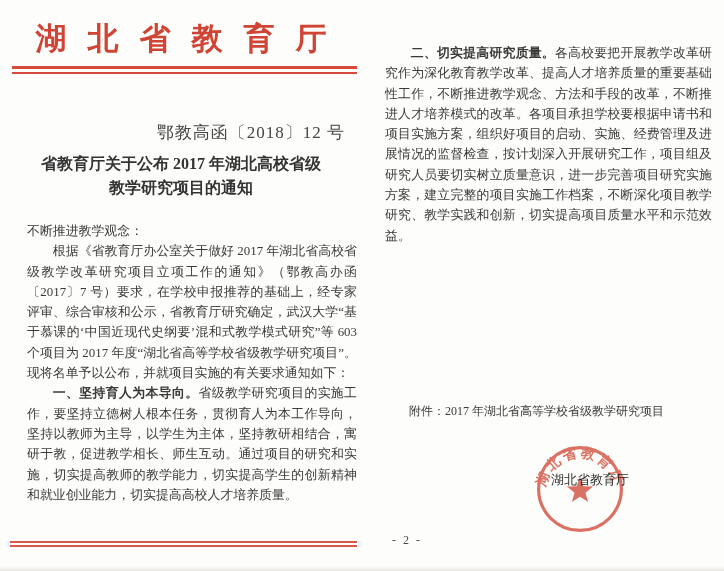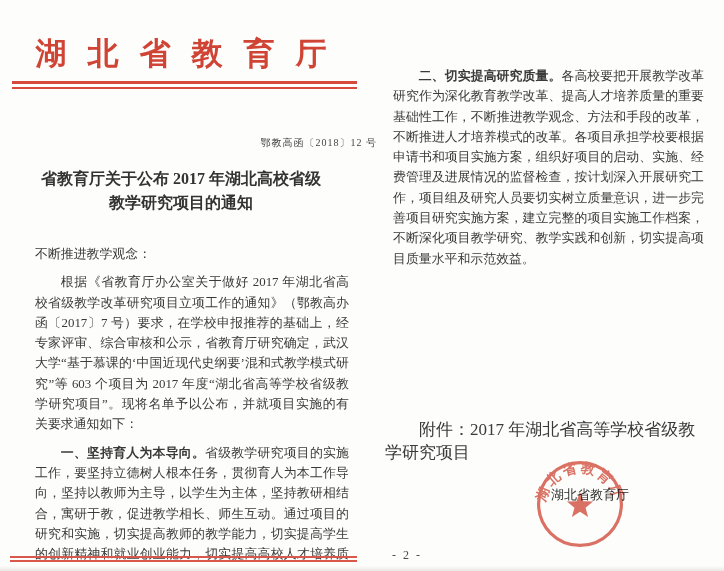--- a/index.html
+++ b/index.html
@@ -10,62 +10,62 @@
   }
   html,body{margin:0;padding:0;}
   body{
     width:724px;height:571px;overflow:hidden;position:relative;
     background:#fdfdfb;
     font-family:"Liberation Serif","DejaVu Serif",serif;
     color:var(--body-text);
   }
   .scan-edge-bottom{position:absolute;left:0;top:566px;width:724px;height:5px;
     background:linear-gradient(#fdfdfb,#e9e7e3);}
-  .page{position:absolute;top:16px;height:528px;padding-left:32px;}
+  .page{position:absolute;top:1px;height:528px;}
   #page-left{left:0;width:362px;}
   #page-right{left:362px;width:362px;}
 
   
   .masthead{
     position:absolute;top:20px;left:0;width:362px;text-align:center;
     color:var(--header-red);font-weight:bold;font-size:31px;line-height:36px;
     letter-spacing:21px;text-indent:21px;white-space:nowrap;
   }
   .rule-double{
     position:absolute;left:12px;top:65px;width:345px;height:3px;
     border-top:3px solid var(--rule-red);
     border-bottom:2px solid var(--rule-red);
   }
   .doc-number{
     position:absolute;top:120px;right:17px;
-    font-size:10px;color:#454545;letter-spacing:1px;
+    font-size:17px;color:#454545;letter-spacing:1px;
   }
   .notice-title{
     position:absolute;top:151px;left:20px;width:322px;text-align:center;
     font-weight:bold;font-size:16px;line-height:24px;color:#333;
   }
   .body-block{
     position:absolute;font-size:12.9px;line-height:20.3px;
     text-align:justify;color:var(--body-text);
   }
   #left-body{top:220px;left:27px;width:330px;}
   #right-body{top:42px;left:23px;width:327px;}
-  .body-block p{margin:8px;text-indent:2em;}
+  .body-block p{margin:0;text-indent:2em;}
   .body-block p.no-indent{text-indent:0;}
   .lead{font-weight:bold;}
   .rule-double-bottom{
     position:absolute;left:10px;top:540px;width:347px;height:2px;
     border-top:2px solid #d9584b;
     border-bottom:2px solid #d9584b;
   }
 
   
   .attachment-line{
     position:absolute;top:402px;left:23px;width:327px;
-    font-size:17px;text-indent:2em;color:var(--body-text);
+    font-size:12px;text-indent:2em;color:var(--body-text);
   }
   .signature{
     position:absolute;top:468px;left:158px;width:140px;text-align:center;
     font-size:13px;line-height:22px;color:#2f2f2f;
   }
   .seal{
     position:absolute;left:172px;top:441px;width:92px;height:94px;
     mix-blend-mode:multiply;opacity:.9;
   }
   .page-number{

